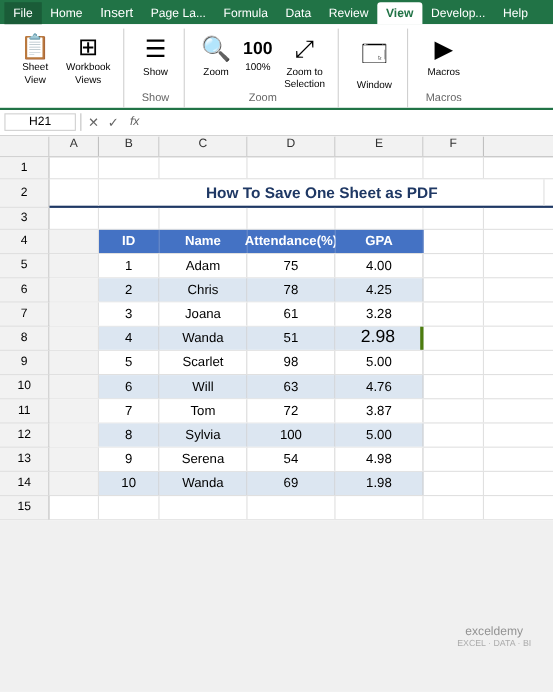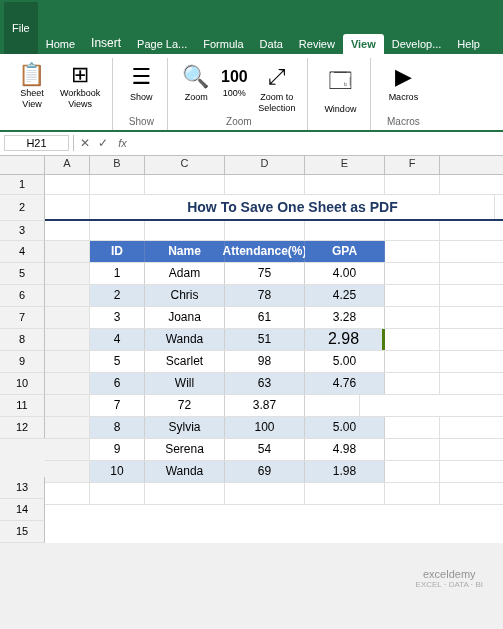--- a/index.html
+++ b/index.html
@@ -3,21 +3,21 @@
   <meta charset="utf-8">
   <style>
     * { margin: 0; padding: 0; box-sizing: border-box; }
     body { font-family: 'Segoe UI', Arial, sans-serif; font-size: 12px; background: #f0f0f0; width: 503px; height: 629px; overflow: hidden; }
   </style>
 </head>
 <body>
 
 <div>
   <div style="background:#217346; display:flex; padding:0 4px; align-items:flex-end;">
-    <div style="background:#1a5c38; color:white; font-size:11px; padding:20px 8px; cursor:pointer; margin-top:2px;">File</div>
+    <div style="background:#1a5c38; color:white; font-size:11px; padding:4px 8px; cursor:pointer; margin-top:2px;">File</div>
     <div style="color:white; font-size:11px; padding:4px 8px; cursor:pointer;">Home</div>
     <div style="color:white; font-size:12px; padding:4px 8px; cursor:pointer;">Insert</div>
     <div style="color:white; font-size:11px; padding:4px 8px; cursor:pointer;">Page La...</div>
     <div style="color:white; font-size:11px; padding:4px 8px; cursor:pointer;">Formula</div>
     <div style="color:white; font-size:11px; padding:4px 8px; cursor:pointer;">Data</div>
     <div style="color:white; font-size:11px; padding:4px 8px; cursor:pointer;">Review</div>
     <div style="background:white; color:#217346; font-size:11px; padding:4px 8px; cursor:pointer; border-radius:3px 3px 0 0; font-weight:bold;">View</div>
     <div style="color:white; font-size:11px; padding:4px 8px; cursor:pointer;">Develop...</div>
     <div style="color:white; font-size:11px; padding:4px 8px; cursor:pointer;">Help</div>
   </div>
@@ -117,21 +117,21 @@
       <div style="width:45px;height:20px;text-align:center;border-bottom:1px solid #e0e0e0;border-right:1px solid #c0c0c0;font-size:11px;display:flex;align-items:center;justify-content:center;">3</div>
       <div style="width:45px;height:22px;text-align:center;border-bottom:1px solid #e0e0e0;border-right:1px solid #c0c0c0;font-size:11px;display:flex;align-items:center;justify-content:center;">4</div>
       <div style="width:45px;height:22px;text-align:center;border-bottom:1px solid #e0e0e0;border-right:1px solid #c0c0c0;font-size:11px;display:flex;align-items:center;justify-content:center;">5</div>
       <div style="width:45px;height:22px;text-align:center;border-bottom:1px solid #e0e0e0;border-right:1px solid #c0c0c0;font-size:11px;display:flex;align-items:center;justify-content:center;">6</div>
       <div style="width:45px;height:22px;text-align:center;border-bottom:1px solid #e0e0e0;border-right:1px solid #c0c0c0;font-size:11px;display:flex;align-items:center;justify-content:center;">7</div>
       <div style="width:45px;height:22px;text-align:center;border-bottom:1px solid #e0e0e0;border-right:1px solid #c0c0c0;font-size:11px;display:flex;align-items:center;justify-content:center;">8</div>
       <div style="width:45px;height:22px;text-align:center;border-bottom:1px solid #e0e0e0;border-right:1px solid #c0c0c0;font-size:11px;display:flex;align-items:center;justify-content:center;">9</div>
       <div style="width:45px;height:22px;text-align:center;border-bottom:1px solid #e0e0e0;border-right:1px solid #c0c0c0;font-size:11px;display:flex;align-items:center;justify-content:center;">10</div>
       <div style="width:45px;height:22px;text-align:center;border-bottom:1px solid #e0e0e0;border-right:1px solid #c0c0c0;font-size:11px;display:flex;align-items:center;justify-content:center;">11</div>
       <div style="width:45px;height:22px;text-align:center;border-bottom:1px solid #e0e0e0;border-right:1px solid #c0c0c0;font-size:11px;display:flex;align-items:center;justify-content:center;">12</div>
-      <div style="width:45px;height:22px;text-align:center;border-bottom:1px solid #e0e0e0;border-right:1px solid #c0c0c0;font-size:11px;display:flex;align-items:center;justify-content:center;margin-top:38px;">13</div>
+      <div style="width:45px;height:22px;text-align:center;border-bottom:1px solid #e0e0e0;border-right:1px solid #c0c0c0;font-size:11px;display:flex;align-items:center;justify-content:center;">13</div>
       <div style="width:45px;height:22px;text-align:center;border-bottom:1px solid #e0e0e0;border-right:1px solid #c0c0c0;font-size:11px;display:flex;align-items:center;justify-content:center;">14</div>
       <div style="width:45px;height:22px;text-align:center;border-bottom:1px solid #e0e0e0;border-right:1px solid #c0c0c0;font-size:11px;display:flex;align-items:center;justify-content:center;">15</div>
     </div>
 
     <div style="flex:1;">
 
       <div style="display:flex;border-bottom:1px solid #e0e0e0;height:20px;">
         <div style="width:45px;border-right:1px solid #e0e0e0;"></div>
         <div style="width:55px;border-right:1px solid #e0e0e0;"></div>
         <div style="width:80px;border-right:1px solid #e0e0e0;"></div>
@@ -210,20 +210,21 @@
     <div style="width:45px;border-right:1px solid #e0e0e0;background:#f2f2f2;"></div>
     <div style="width:55px;border-right:1px solid #d0d0d0;background:#dce6f1;font-size:12px;display:flex;align-items:center;justify-content:center;">6</div>
     <div style="width:80px;border-right:1px solid #d0d0d0;background:#dce6f1;font-size:12px;display:flex;align-items:center;justify-content:center;">Will</div>
     <div style="width:80px;border-right:1px solid #d0d0d0;background:#dce6f1;font-size:12px;display:flex;align-items:center;justify-content:center;">63</div>
     <div style="width:80px;border-right:1px solid #d0d0d0;background:#dce6f1;font-size:12px;display:flex;align-items:center;justify-content:center;">4.76</div>
     <div style="width:55px;border-right:1px solid #e0e0e0;"></div>
   </div>
           <div style="display: flex; border-bottom: 1px solid rgb(224, 224, 224); height: 22px;">
     <div style="width:45px;border-right:1px solid #e0e0e0;background:#f2f2f2;"></div>
     <div style="width:55px;border-right:1px solid #d0d0d0;background:white;font-size:12px;display:flex;align-items:center;justify-content:center;">7</div>
+    <div style="width:80px;border-right:1px solid #d0d0d0;background:white;font-size:12px;display:flex;align-items:center;justify-content:center;">Tom</div>
     <div style="width:80px;border-right:1px solid #d0d0d0;background:white;font-size:12px;display:flex;align-items:center;justify-content:center;">72</div>
     <div style="width:80px;border-right:1px solid #d0d0d0;background:white;font-size:12px;display:flex;align-items:center;justify-content:center;">3.87</div>
     <div style="width:55px;border-right:1px solid #e0e0e0;"></div>
   </div>
           <div style="display: flex; border-bottom: 1px solid rgb(224, 224, 224); height: 22px;">
     <div style="width:45px;border-right:1px solid #e0e0e0;background:#f2f2f2;"></div>
     <div style="width:55px;border-right:1px solid #d0d0d0;background:#dce6f1;font-size:12px;display:flex;align-items:center;justify-content:center;">8</div>
     <div style="width:80px;border-right:1px solid #d0d0d0;background:#dce6f1;font-size:12px;display:flex;align-items:center;justify-content:center;">Sylvia</div>
     <div style="width:80px;border-right:1px solid #d0d0d0;background:#dce6f1;font-size:12px;display:flex;align-items:center;justify-content:center;">100</div>
     <div style="width:80px;border-right:1px solid #d0d0d0;background:#dce6f1;font-size:12px;display:flex;align-items:center;justify-content:center;">5.00</div>

